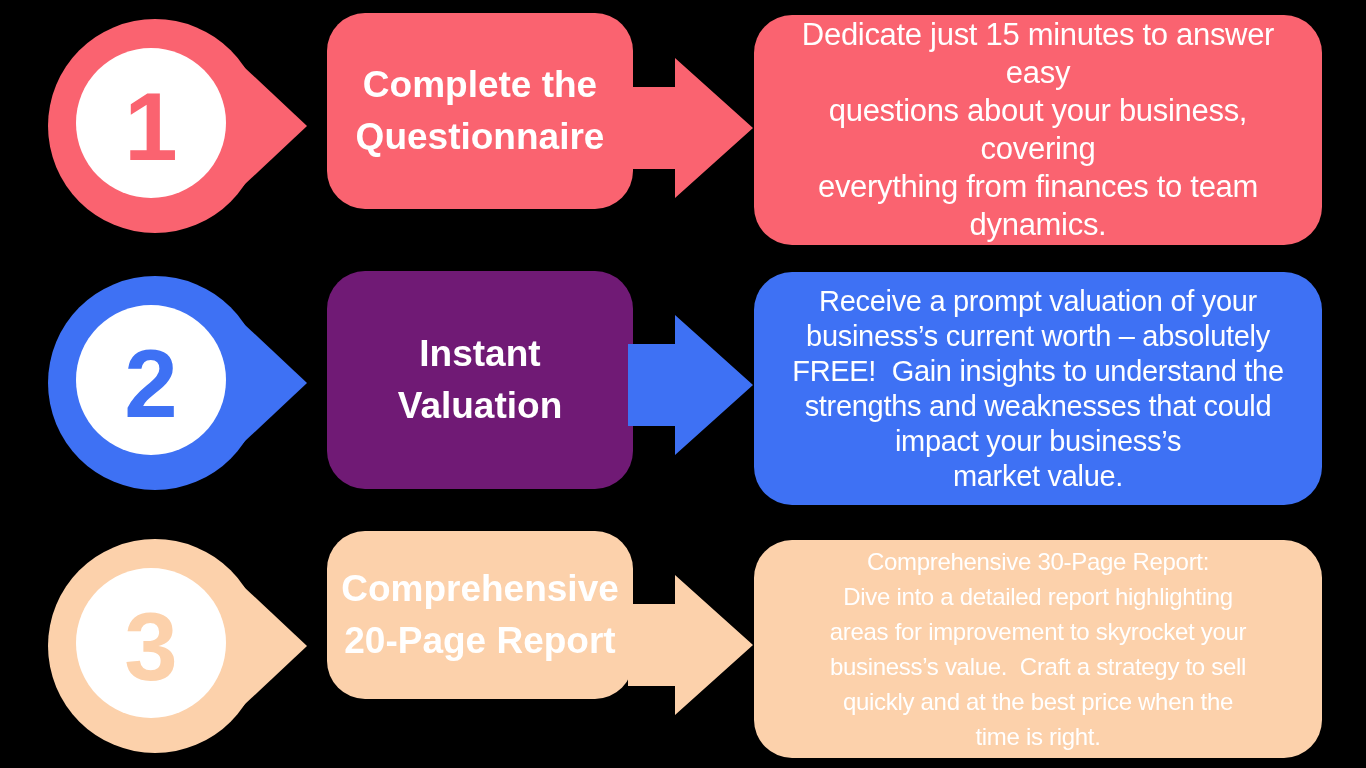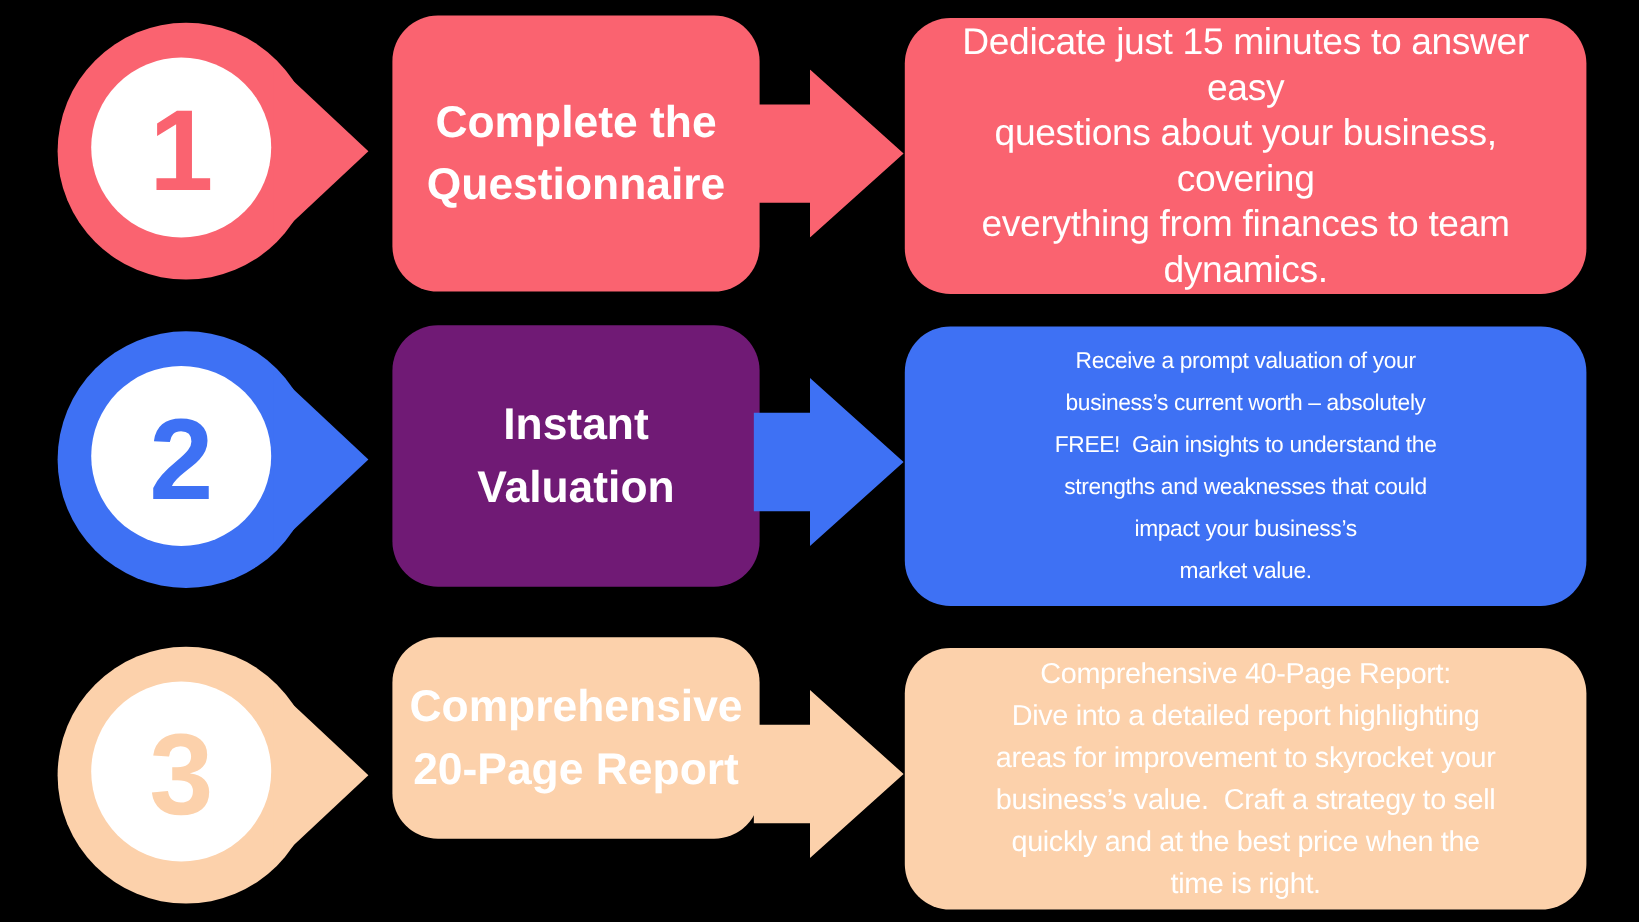--- a/index.html
+++ b/index.html
@@ -28,21 +28,21 @@
   .card {
     border-radius: 38px;
     display: flex;
     align-items: center;
     justify-content: center;
     text-align: center;
     color: #FFFFFF;
     box-sizing: border-box;
   }
   .mid { left: 327px; width: 306px; padding: 0 6px; }
-  .r1 .mid { top: 13px;  height: 230px; }
+  .r1 .mid { top: 13px;  height: 196px; }
   .r2 .mid { top: 271px; height: 218px; }
   .r3 .mid { top: 531px; height: 168px; }
   .title-text {
     font-weight: 700;
     font-size: 37px;
     line-height: 1.4;
     white-space: pre-wrap;
   }
 
   
@@ -54,21 +54,21 @@
   
   .desc { left: 754px; width: 568px; padding: 0 14px; }
   .r1 .desc { top: 15px;  height: 230px; }
   .r2 .desc { top: 272px; height: 233px; }
   .r3 .desc { top: 540px; height: 218px; }
   .desc-text {
     white-space: pre-wrap;
     letter-spacing: -0.3px;
   }
   .r1 .desc-text { font-size: 31px; line-height: 38px; }
-  .r2 .desc-text { font-size: 19px; line-height: 35px; }
+  .r2 .desc-text { font-size: 29px; line-height: 35px; }
   .r3 .desc-text { font-size: 24px; line-height: 35px; }
 </style>
 </head>
 <body>
 
 <div class="canvas">
 
   <section class="row r1">
     <svg class="abs pin" viewBox="0 0 266 216" aria-hidden="true">
       <g fill="#FA6370">
@@ -138,21 +138,21 @@
     <div class="abs card mid" style="background: rgb(252, 209, 171);">
       <div class="title-text">Comprehensive
 20-Page Report</div>
     </div>
 
     <svg class="abs arrow" viewBox="0 0 126 140" aria-hidden="true">
       <polygon points="0,29 47,29 47,0 125,70 47,140 47,111 0,111" fill="#FCD1AB"></polygon>
     </svg>
 
     <div class="abs card desc" style="background: rgb(252, 209, 171);">
-      <div class="desc-text">Comprehensive 40-Page Report:
+      <div class="desc-text">Comprehensive 30-Page Report:
 Dive into a detailed report highlighting
 areas for improvement to skyrocket your
 business’s value.  Craft a strategy to sell
 quickly and at the best price when the
 time is right.</div>
     </div>
   </section>
 
 </div>
 

